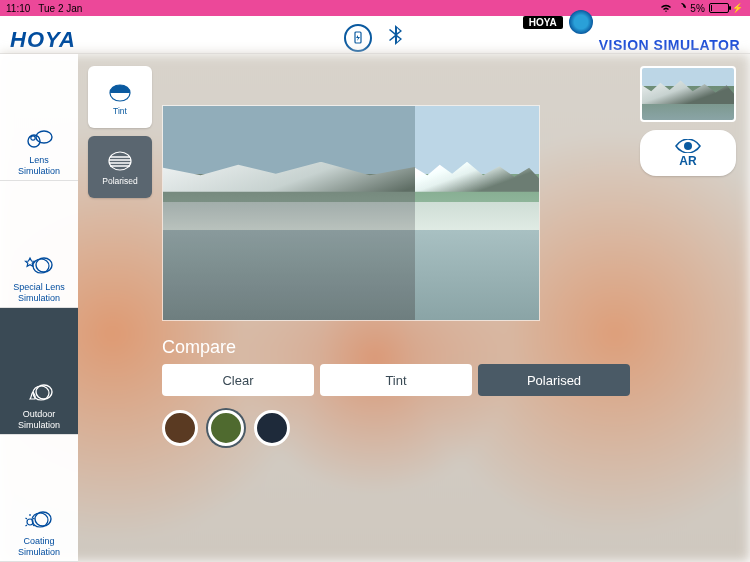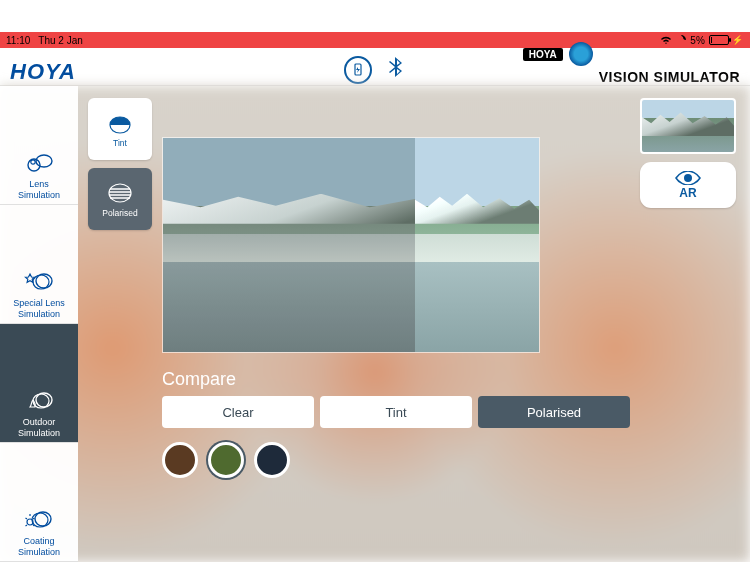--- a/index.html
+++ b/index.html
@@ -1,36 +1,36 @@
 <!DOCTYPE html>
 <html><head>
 <meta charset="utf-8">
 <style>
   * { box-sizing: border-box; margin: 0; padding: 0; font-family: -apple-system, Helvetica, Arial, sans-serif; }
   html, body { width: 750px; height: 562px; overflow: hidden; }
   .root { width: 750px; height: 562px; position: relative; display: flex; flex-direction: column; }
 
   
-  .statusbar { height: 16px; background: #ef4444; display: flex; align-items: center; font-size: 10px; color: #000; padding: 0 6px; margin-top: 32px; }
+  .statusbar { height: 16px; background: #ec4899; display: flex; align-items: center; font-size: 10px; color: #000; padding: 0 6px; }
   .statusbar .left { flex: 0 0 auto; display: flex; gap: 8px; }
   .statusbar .right { margin-left: auto; display: flex; align-items: center; gap: 4px; }
   .battery-shell { width: 20px; height: 10px; border: 1px solid #000; border-radius: 2px; position: relative; }
   .battery-shell::after { content:""; position:absolute; right:-3px; top:2px; width:2px; height:4px; background:#000; border-radius:1px; }
   .battery-fill { position:absolute; left:1px; top:1px; bottom:1px; width:5%; background:#000; }
 
   
   .header { height: 38px; background: #fff; display: flex; align-items: flex-end; padding: 0 10px; border-bottom: 1px solid #e5e5e5; }
   .logo { color: #004c9e; font-weight: 800; font-style: italic; font-size: 22px; letter-spacing: 1px; }
   .header-center { position:absolute; left:50%; transform:translateX(-50%); display:flex; gap:14px; align-items:center; color:#0a5aa0; }
   .hdr-icon-badge { width:28px; height:28px; border:2px solid #0a5aa0; border-radius:50%; display:flex; align-items:center; justify-content:center; font-size:14px; position:relative; }
   .hdr-bt { font-size:22px; color:#0a5aa0; font-weight:bold; }
   .header-right { margin-left:auto; display:flex; align-items:center; gap:6px; }
   .hoya-pill { background:#000; color:#fff; font-size:10px; font-weight:bold; padding:1px 6px; border-radius:2px; }
   .eye-logo { width:24px; height:24px; border-radius:50%; background: radial-gradient(circle, #2aa0d8 40%, #0a5aa0 70%); }
-  .vs-text { color:#000000; font-weight:800; font-size:14px; letter-spacing:0.5px;margin-top:46px; }
+  .vs-text { color:#1d4ed8; font-weight:800; font-size:14px; letter-spacing:0.5px;margin-top:46px; }
 
   
   .body { flex:1; display:flex; position:relative; }
   .bg { position:absolute; inset:0;
         background:
           radial-gradient(circle at 15% 55%, rgba(230,120,60,0.6), transparent 30%),
           radial-gradient(circle at 50% 60%, rgba(225,110,55,0.55), transparent 28%),
           radial-gradient(circle at 82% 55%, rgba(230,120,60,0.55), transparent 30%),
           linear-gradient(#d8d3cb, #cfc8bf);
         filter: blur(6px);
@@ -82,32 +82,32 @@
   .color-row { display:flex; gap:10px; margin-top:14px; }
   .color-swatch { width:36px; height:36px; border-radius:50%; border:3px solid #fff; cursor:pointer; }
   .color-swatch.sel { box-shadow:0 0 0 2px #4a5a66; }
 
   
   .right-col { width:96px; display:flex; flex-direction:column; gap:8px; align-items:stretch; }
   .thumb { height:56px; border:2px solid #fff; border-radius:4px; overflow:hidden; position:relative; cursor:pointer;
     background: linear-gradient(to bottom,#bcd6e6 0%, #bcd6e6 35%, #6e8d76 35%, #8aa4a6 100%);
   }
   .thumb .mountain { top:24%; height:24px; }
-  .ar-btn { height:46px; background:#fff; border-radius:11px; display:flex; flex-direction:column; align-items:center; justify-content:center; gap:1px; color:#0a5aa0; font-weight:700; font-size:12px; cursor:pointer; box-shadow:0 1px 2px rgba(0,0,0,0.15); }
+  .ar-btn { height:46px; background:#fff; border-radius:16px; display:flex; flex-direction:column; align-items:center; justify-content:center; gap:1px; color:#0a5aa0; font-weight:700; font-size:12px; cursor:pointer; box-shadow:0 1px 2px rgba(0,0,0,0.15); }
   .ar-eye { width:26px; height:14px; }
 </style>
 </head>
 <body>
 
 <div class="root">
 
   <div class="statusbar">
     <div class="left">
       <span>11:10</span>
-      <span>Thu 2 Jan</span>
+      <span>Tue 2 Jan</span>
     </div>
     <div class="right">
       <svg width="12" height="10" viewBox="0 0 12 10">
           <path d="M6 9L7 8C6.5 7.5 5.5 7.5 5 8zM3 6l1 1c1-1 3-1 4 0l1-1C7 4 5 4 3 6zM1 4l1 1c2-2 6-2 8 0l1-1C8 1 4 1 1 4z" fill="#000"></path>
         </svg>
       <svg width="10" height="10" viewBox="0 0 10 10">
           <path d="M5 0a5 5 0 015 5 3 3 0 01-3-3A5 5 0 015 0z" fill="#000"></path>
         </svg>
       <span>5%</span>
       <span class="battery-shell">

